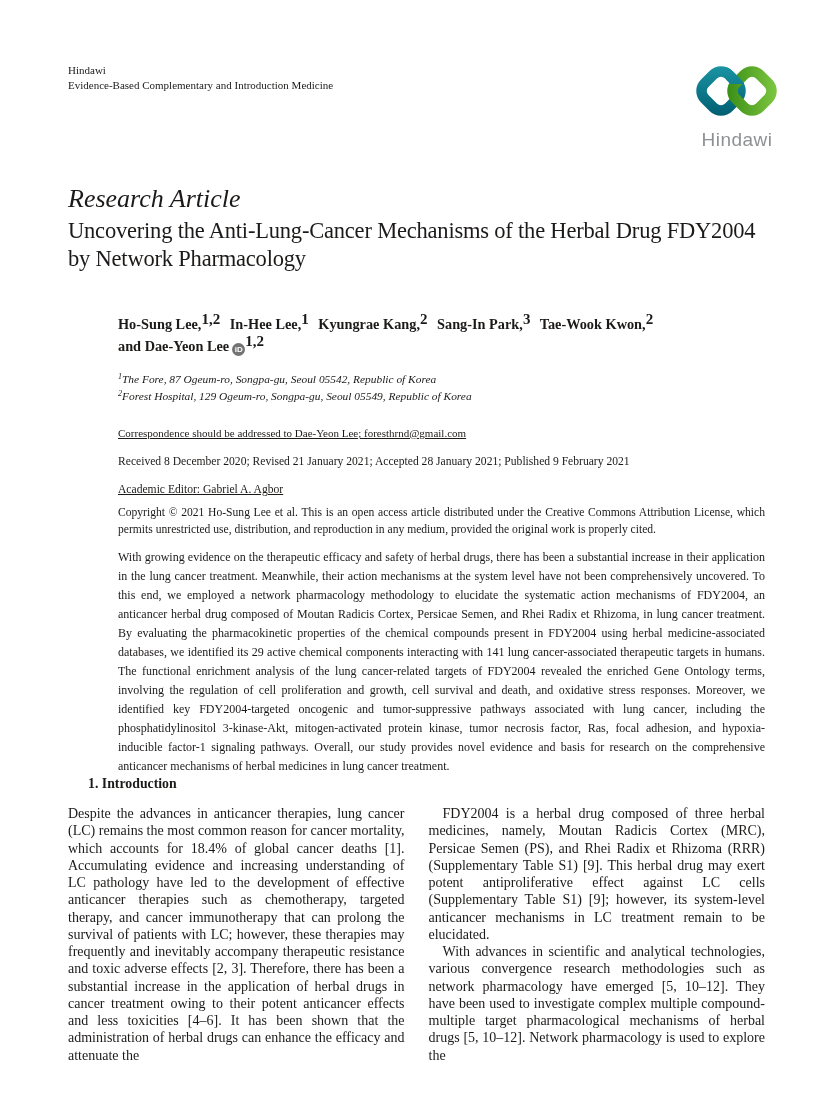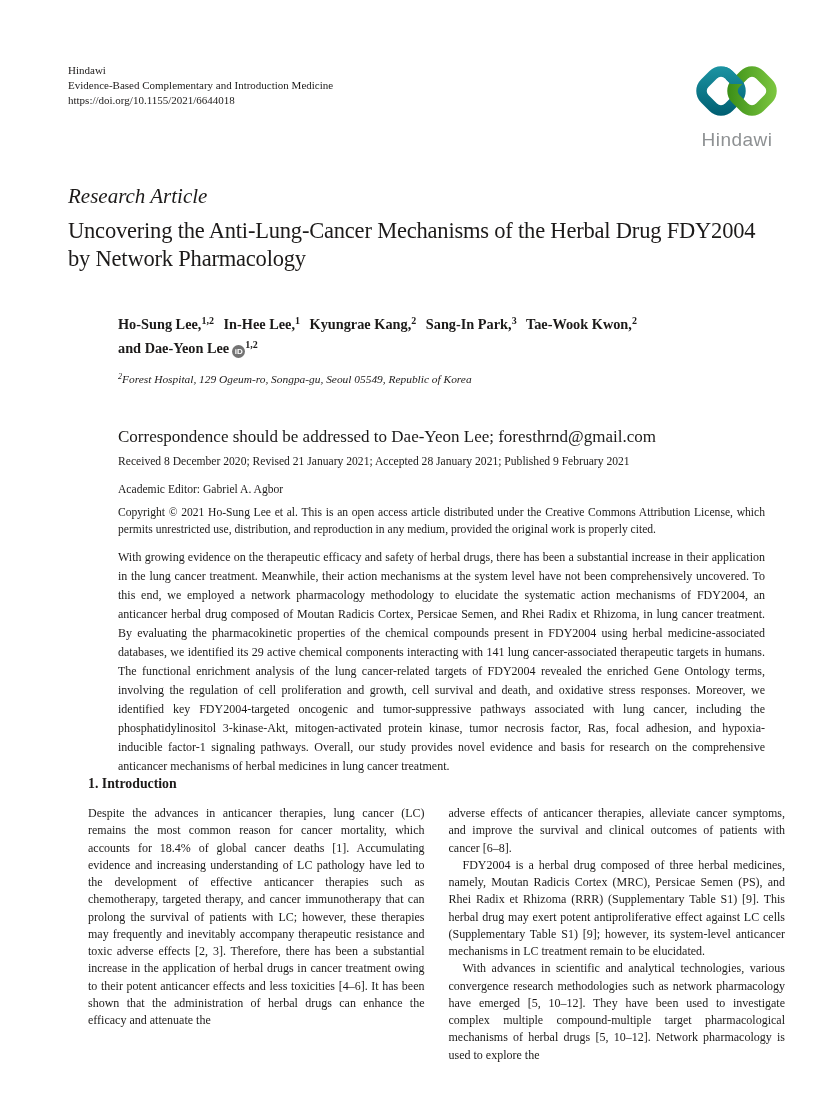--- a/index.html
+++ b/index.html
@@ -19,65 +19,64 @@
   }
   
   .logo{position:absolute;left:691px;top:58px;width:92px;text-align:center;}
   .logo .brand{
     font-family:"Liberation Sans", sans-serif;
     font-size:19px;color:#8e9193;letter-spacing:0.5px;margin-top:1px;
   }
   
   .research-article{
     position:absolute;left:68px;top:184px;
-    font-size:21px;font-style:italic;
+    font-size:26px;font-style:italic;
   }
   .title{
     position:absolute;left:68px;top:217px;width:700px;
     font-size:22.5px;font-weight:normal;line-height:27.5px;letter-spacing:-0.2px;
   }
   .front{position:absolute;left:118px;width:647px;}
   .authors{top:313px;font-size:14.3px;font-weight:bold;line-height:22px;}
   .author{margin-right:6px;white-space:nowrap;}
-  .asup{font-size:10px;position:relative;top:-5px;}
+  .asup{font-size:15px;position:relative;top:-5px;}
   .orcid{
     display:inline-block;width:13px;height:13px;border-radius:50%;
     background:#737373;color:#fff;font-family:"Liberation Sans",sans-serif;
     font-size:8px;font-weight:bold;text-align:center;line-height:13px;
     margin-left:3px;vertical-align:-1px;
   }
   .affiliations{top:372px;font-size:11.4px;font-style:italic;line-height:14.6px;}
   .affsup{font-size:8px;position:relative;top:-4px;font-style:italic;}
-  .correspondence{top:427px;font-size:17px;}
+  .correspondence{top:427px;font-size:11px;text-decoration:underline;}
   .received{top:455px;font-size:11.6px;}
-  .editor{top:483px;font-size:11.6px;}
+  .editor{top:483px;font-size:11.6px;text-decoration:underline;}
   .copyright{top:504px;font-size:11.6px;line-height:17px;text-align:justify;}
   .abstract{top:548px;font-size:12px;line-height:19px;text-align:justify;}
   
   .section-heading{
     position:absolute;left:68px;top:776px;
     font-size:13.8px;font-weight:bold;margin-left:20px;
   }
   .columns{
     position:absolute;left:68px;top:805px;width:697px;
     display:grid;grid-template-columns:1fr 1fr;column-gap:24px;
-    font-size:12px;line-height:17.25px;text-align:justify;margin-left:20px;
+    font-size:14px;line-height:17.25px;text-align:justify;
   }
   .columns p{margin:0;}
   .columns p.indent{text-indent:14px;}
 </style>
 </head>
 <body>
 
 <div class="page">
 
   <div class="header-left">
     <div>Hindawi</div>
     <div>Evidence-Based Complementary and Introduction Medicine</div>
-    <div>https://doi.org/10.1155/2021/6644018</div>
   </div>
 
   <div class="logo">
     <svg width="88" height="66" viewBox="0 0 88 66">
       <defs>
         <linearGradient id="tealGrad" x1="0" y1="0" x2="1" y2="1">
           <stop offset="0" stop-color="#1b93a2"></stop>
           <stop offset="1" stop-color="#005f72"></stop>
         </linearGradient>
         <linearGradient id="greenGrad" x1="1" y1="0" x2="0" y2="1">
@@ -104,37 +103,37 @@
     <span class="author"><span>Ho-Sung Lee,</span><span class="asup">1,2</span></span>
     <span class="author"><span>In-Hee Lee,</span><span class="asup">1</span></span>
     <span class="author"><span>Kyungrae Kang,</span><span class="asup">2</span></span>
     <span class="author"><span>Sang-In Park,</span><span class="asup">3</span></span>
     <span class="author"><span>Tae-Wook Kwon,</span><span class="asup">2</span></span>
     <br>
     <span class="author"><span>and Dae-Yeon Lee</span><span class="orcid">iD</span><span class="asup">1,2</span></span>
   </div>
 
   <div class="front affiliations">
+    <div><span class="affsup">1</span><span>The Fore, 87 Ogeum-ro, Songpa-gu, Seoul 05542, Republic of Korea</span></div>
     <div><span class="affsup">2</span><span>Forest Hospital, 129 Ogeum-ro, Songpa-gu, Seoul 05549, Republic of Korea</span></div>
   </div>
 
   <div class="front correspondence">Correspondence should be addressed to Dae-Yeon Lee; foresthrnd@gmail.com</div>
   <div class="front received">Received 8 December 2020; Revised 21 January 2021; Accepted 28 January 2021; Published 9 February 2021</div>
   <div class="front editor">Academic Editor: Gabriel A. Agbor</div>
 
   <div class="front copyright">Copyright © 2021 Ho-Sung Lee et al. This is an open access article distributed under the Creative Commons Attribution License, which permits unrestricted use, distribution, and reproduction in any medium, provided the original work is properly cited.</div>
 
   <div class="front abstract">With growing evidence on the therapeutic efficacy and safety of herbal drugs, there has been a substantial increase in their application in the lung cancer treatment. Meanwhile, their action mechanisms at the system level have not been comprehensively uncovered. To this end, we employed a network pharmacology methodology to elucidate the systematic action mechanisms of FDY2004, an anticancer herbal drug composed of Moutan Radicis Cortex, Persicae Semen, and Rhei Radix et Rhizoma, in lung cancer treatment. By evaluating the pharmacokinetic properties of the chemical compounds present in FDY2004 using herbal medicine-associated databases, we identified its 29 active chemical components interacting with 141 lung cancer-associated therapeutic targets in humans. The functional enrichment analysis of the lung cancer-related targets of FDY2004 revealed the enriched Gene Ontology terms, involving the regulation of cell proliferation and growth, cell survival and death, and oxidative stress responses. Moreover, we identified key FDY2004-targeted oncogenic and tumor-suppressive pathways associated with lung cancer, including the phosphatidylinositol 3-kinase-Akt, mitogen-activated protein kinase, tumor necrosis factor, Ras, focal adhesion, and hypoxia-inducible factor-1 signaling pathways. Overall, our study provides novel evidence and basis for research on the comprehensive anticancer mechanisms of herbal medicines in lung cancer treatment.</div>
 
   <div class="section-heading">1. Introduction</div>
 
   <div class="columns">
     <div>
       <p>Despite the advances in anticancer therapies, lung cancer (LC) remains the most common reason for cancer mortality, which accounts for 18.4% of global cancer deaths [1]. Accumulating evidence and increasing understanding of LC pathology have led to the development of effective anticancer therapies such as chemotherapy, targeted therapy, and cancer immunotherapy that can prolong the survival of patients with LC; however, these therapies may frequently and inevitably accompany therapeutic resistance and toxic adverse effects [2, 3]. Therefore, there has been a substantial increase in the application of herbal drugs in cancer treatment owing to their potent anticancer effects and less toxicities [4–6]. It has been shown that the administration of herbal drugs can enhance the efficacy and attenuate the</p>
     </div>
     <div>
-      <p>adverse effects of anticancer therapies, alleviate cancer symptoms, and improve the survival and clinical outcomes of patients with cancer [6–8].</p>
       <p class="indent">FDY2004 is a herbal drug composed of three herbal medicines, namely, Moutan Radicis Cortex (MRC), Persicae Semen (PS), and Rhei Radix et Rhizoma (RRR) (Supplementary Table S1) [9]. This herbal drug may exert potent antiproliferative effect against LC cells (Supplementary Table S1) [9]; however, its system-level anticancer mechanisms in LC treatment remain to be elucidated.</p>
       <p class="indent">With advances in scientific and analytical technologies, various convergence research methodologies such as network pharmacology have emerged [5, 10–12]. They have been used to investigate complex multiple compound-multiple target pharmacological mechanisms of herbal drugs [5, 10–12]. Network pharmacology is used to explore the</p>
     </div>
   </div>
 
 </div>
 
 </body></html>

